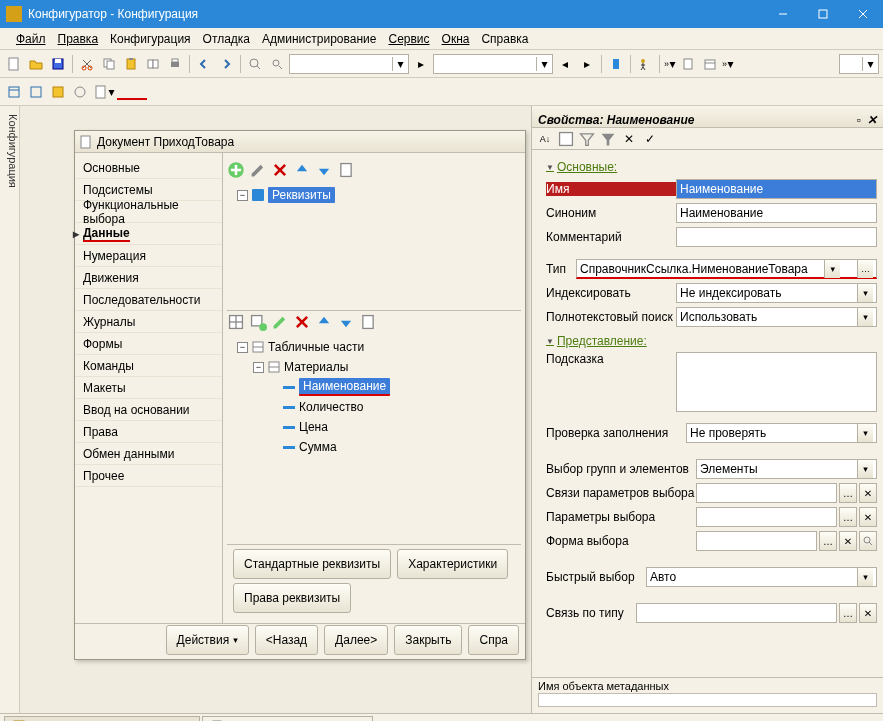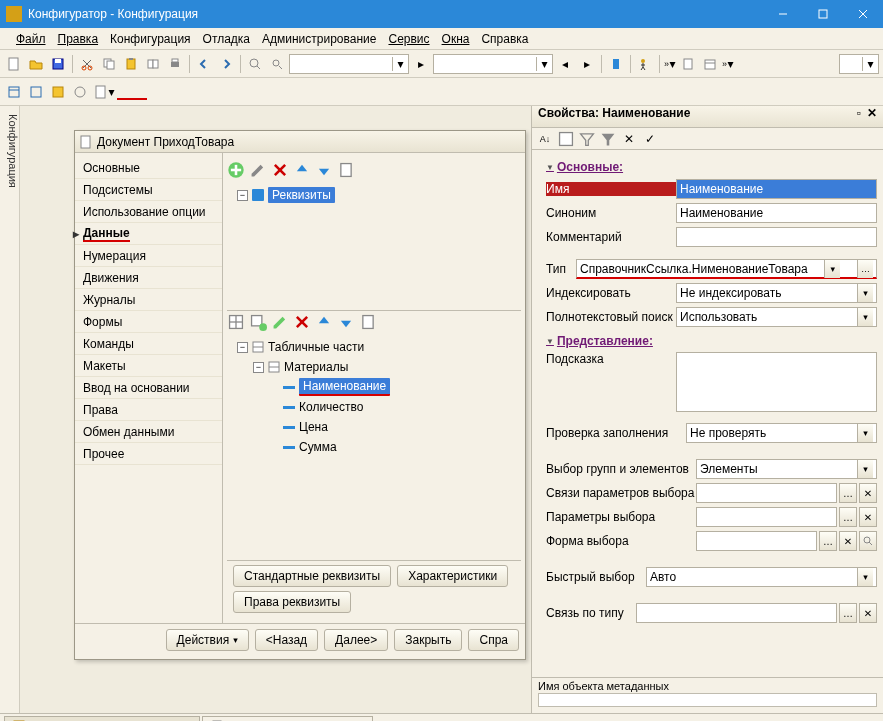--- a/index.html
+++ b/index.html
@@ -48,29 +48,29 @@
 .mini-btn { width: 18px; height: 18px; display: flex; align-items: center; justify-content: center; }
 .tree { flex: 1; padding: 4px 2px; overflow: auto; }
 .tree-row { display: flex; align-items: center; height: 20px; gap: 4px; }
 .tree-row .ind { display: inline-block; }
 .tree-sel { background: #3b7dd8; color: white; padding: 1px 4px; border-radius: 1px; }
 .tree-under { border-bottom: 2px solid #d40000; }
 .expander { width: 11px; height: 11px; border: 1px solid #888; display: flex; align-items: center; justify-content: center; font-size: 9px; line-height: 9px; background: white; }
 
 .bottom-buttons-row { padding: 4px 6px; border-top: 1px solid #c0bcaf; display: flex; gap: 6px; justify-content: flex-start; }
 .doc-footer { height: 32px; border-top: 1px solid #c0bcaf; display: flex; align-items: center; justify-content: flex-end; gap: 6px; padding: 0 6px; }
-.btn { height: 22px; padding: 0 10px; background: linear-gradient(#fefdf6,#e8e3d2); border: 1px solid #b5b0a1; border-radius: 3px; display: flex; align-items: center; }
+.btn { height: 30px; padding: 0 10px; background: linear-gradient(#fefdf6,#e8e3d2); border: 1px solid #b5b0a1; border-radius: 3px; display: flex; align-items: center; }
 .btn.dd::after { content: '▾'; margin-left: 4px; font-size: 9px; }
 
 .prop-panel { width: 352px; background: #f5f1e6; border-left: 1px solid #c0bcaf; display: flex; flex-direction: column; }
-.prop-title { height: 22px; background: linear-gradient(#f8f4e8,#e8e3d2); border-bottom: 1px solid #c0bcaf; display: flex; align-items: flex-start; padding: 0 6px; font-weight: bold; }
+.prop-title { height: 22px; background: linear-gradient(#f8f4e8,#e8e3d2); border-bottom: 1px solid #c0bcaf; display: flex; align-items: flex-end; padding: 0 6px; font-weight: bold; font-style: italic; }
 .prop-title .close { margin-left: auto; }
 .prop-toolbar { height: 22px; border-bottom: 1px solid #c0bcaf; display: flex; align-items: center; gap: 3px; padding: 0 4px; }
 .prop-body { flex: 1; overflow: auto; padding: 4px 6px 4px 14px; }
-.group-header { color: #701a75; font-weight: bold; text-decoration: underline; margin: 6px 0 4px 0; display: flex; align-items: center; }
+.group-header { color: #4d7c0f; font-weight: normal; text-decoration: underline; margin: 6px 0 4px 0; display: flex; align-items: center; }
 .group-header::before { content: '▼'; font-size: 8px; margin-right: 3px; color: #555; }
 .prop-row { display: flex; align-items: center; min-height: 22px; margin-bottom: 2px; }
 .prop-label { width: 130px; flex-shrink: 0; }
 .prop-input { flex: 1; height: 20px; border: 1px solid #b5b0a1; background: white; padding: 0 3px; display: flex; align-items: center; position: relative; }
 .prop-input.sel { background: #3b7dd8; color: white; }
 .prop-label.sel { background: #b91c1c; color: white; }
 .prop-input .dd-btn { width: 16px; height: 18px; border-left: 1px solid #b5b0a1; display: flex; align-items: center; justify-content: center; margin-left: auto; font-size: 9px; background: linear-gradient(#fefdf6,#e8e3d2); }
 .prop-input.underline { border-bottom: 2px solid #d40000; }
 .textarea { flex: 1; height: 60px; border: 1px solid #b5b0a1; background: white; }
 .small-btn { width: 18px; height: 20px; border: 1px solid #b5b0a1; background: linear-gradient(#fefdf6,#e8e3d2); display: flex; align-items: center; justify-content: center; font-size: 10px; margin-left: 2px; }
@@ -284,26 +284,27 @@
       <div class="doc-titlebar">
         <svg class="icon" viewBox="0 0 14 14">
             <rect x="2" y="1" width="9" height="12" fill="#fff" stroke="#888"></rect>
           </svg>
         <span>Документ ПриходТовара</span>
       </div>
       <div class="doc-body">
         <div class="nav-list">
           <div class="nav-item">Основные</div>
           <div class="nav-item">Подсистемы</div>
-          <div class="nav-item">Использование опции</div>
+          <div class="nav-item">Функциональные выбора</div>
           <div class="nav-item active">
               <span class="nav-underline">Данные</span>
             </div>
           <div class="nav-item">Нумерация</div>
           <div class="nav-item">Движения</div>
+          <div class="nav-item">Последовательности</div>
           <div class="nav-item">Журналы</div>
           <div class="nav-item">Формы</div>
           <div class="nav-item">Команды</div>
           <div class="nav-item">Макеты</div>
           <div class="nav-item">Ввод на основании</div>
           <div class="nav-item">Права</div>
           <div class="nav-item">Обмен данными</div>
           <div class="nav-item">Прочее</div>
         </div>
         <div class="content-area">

